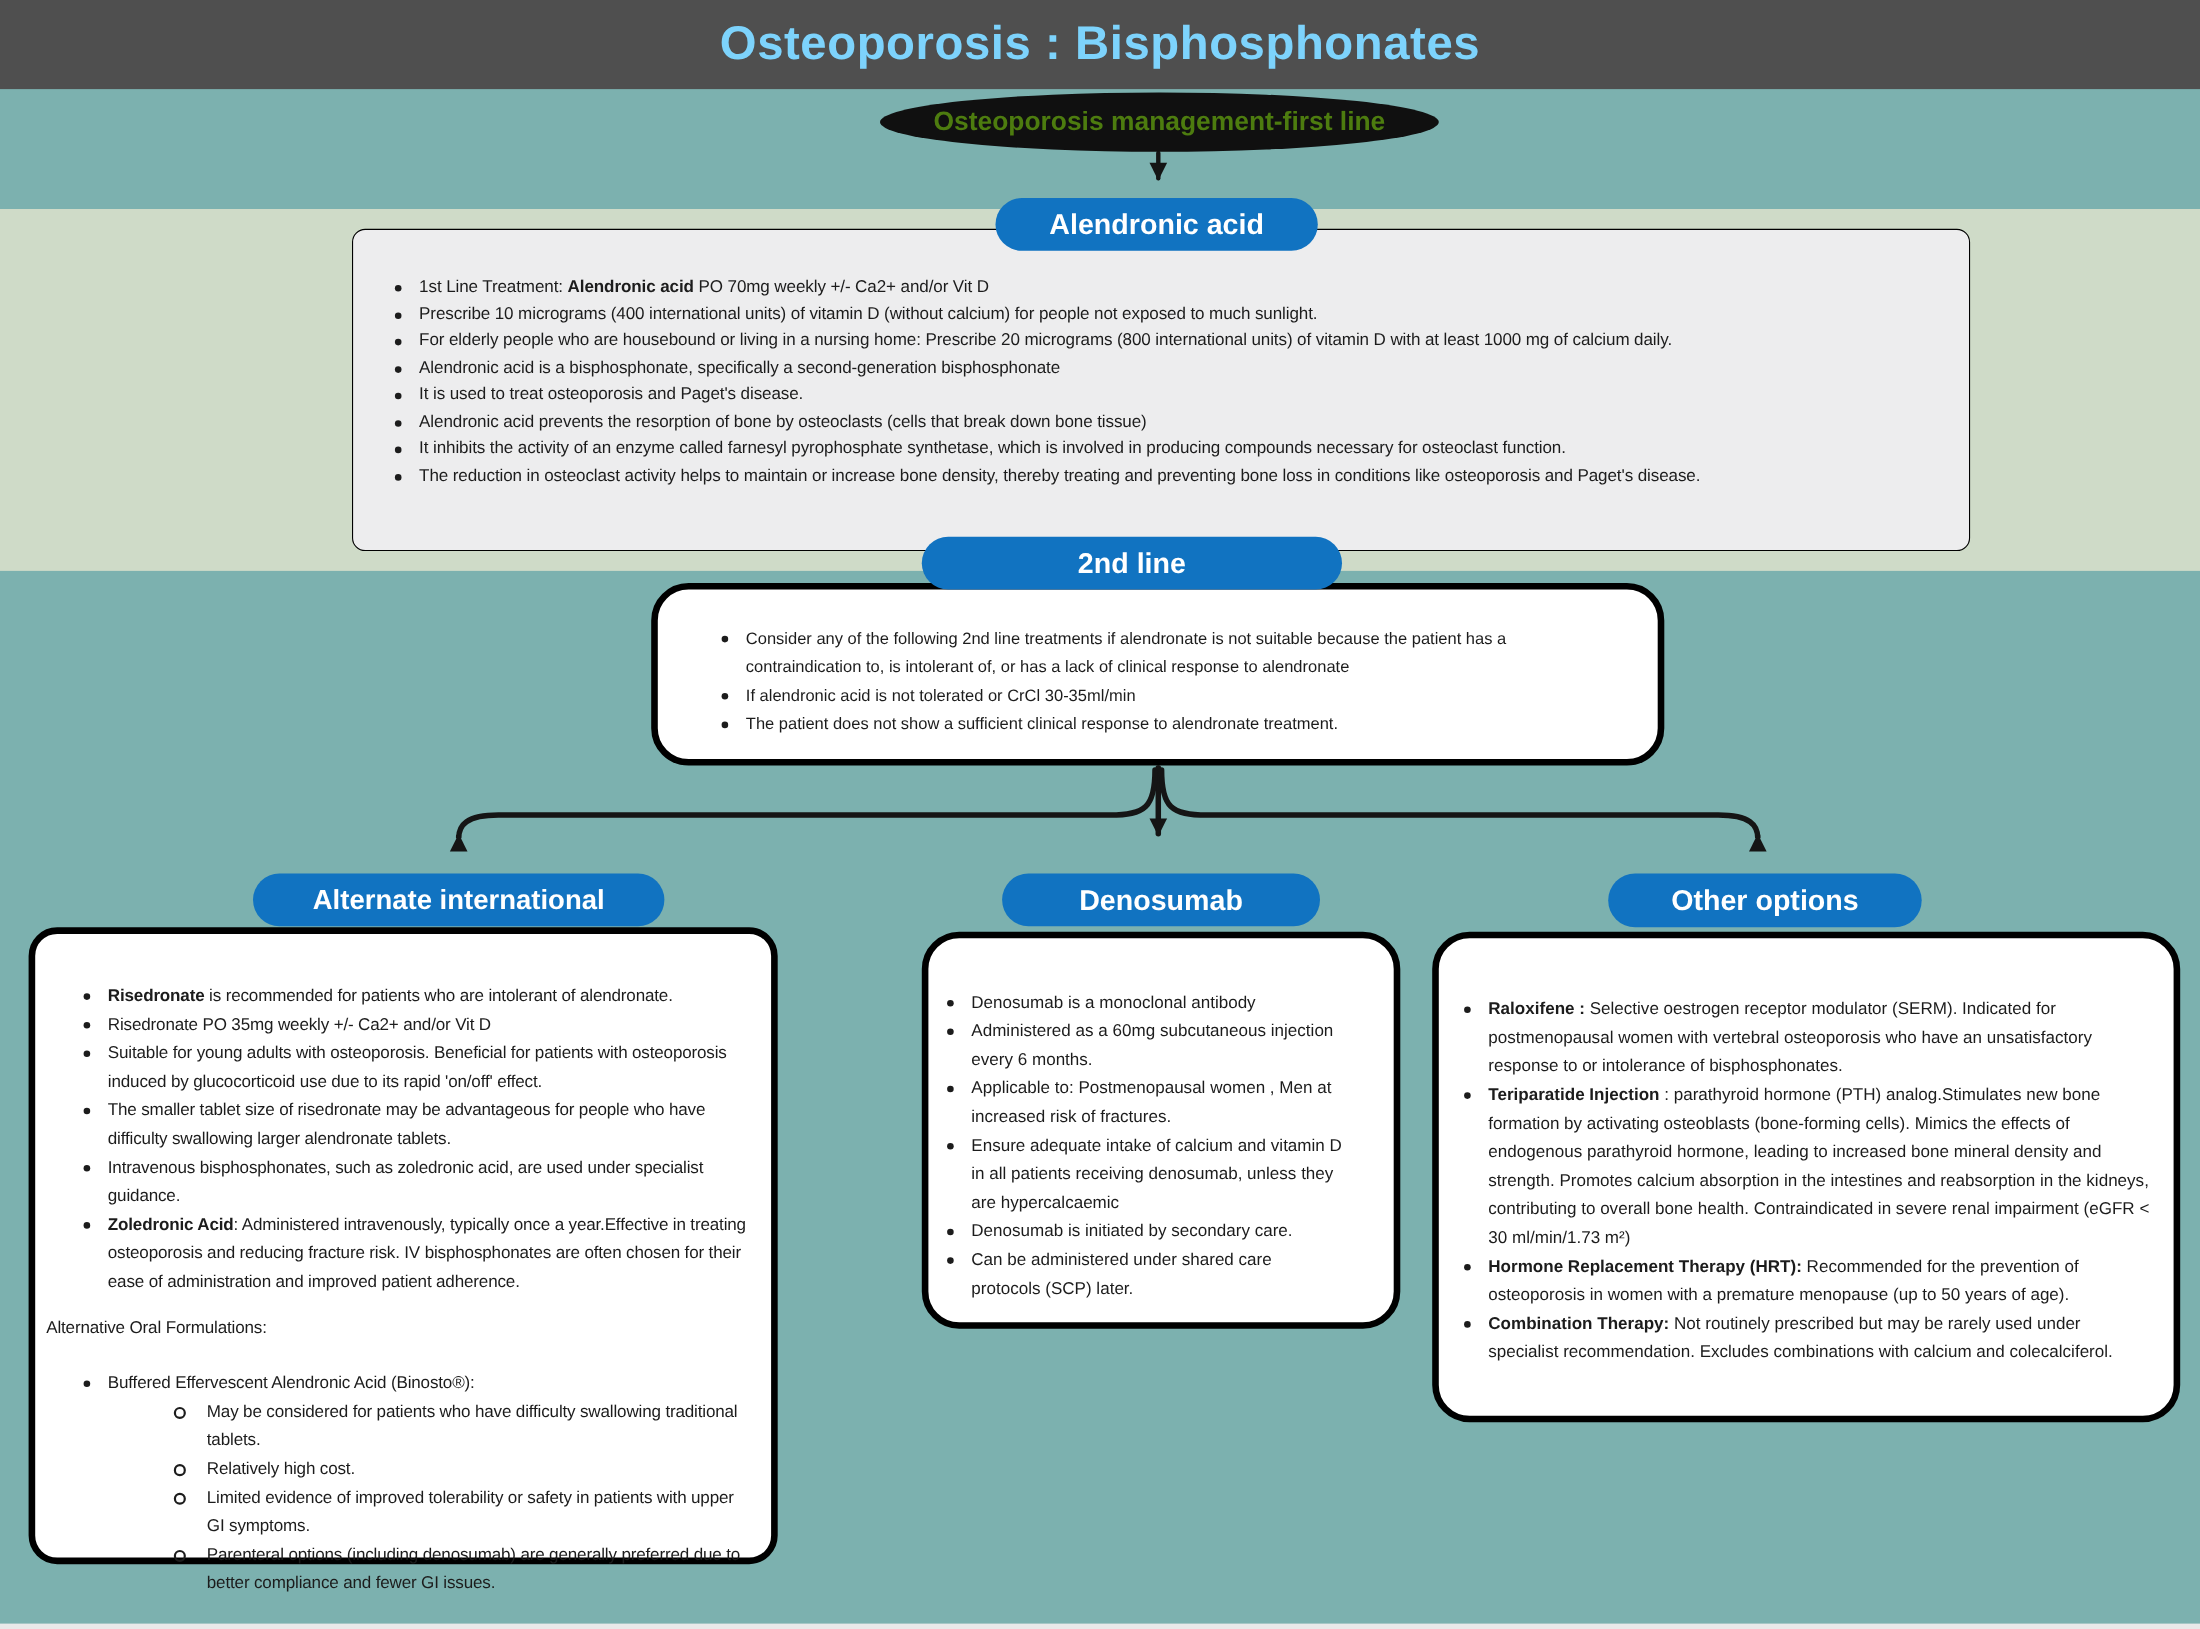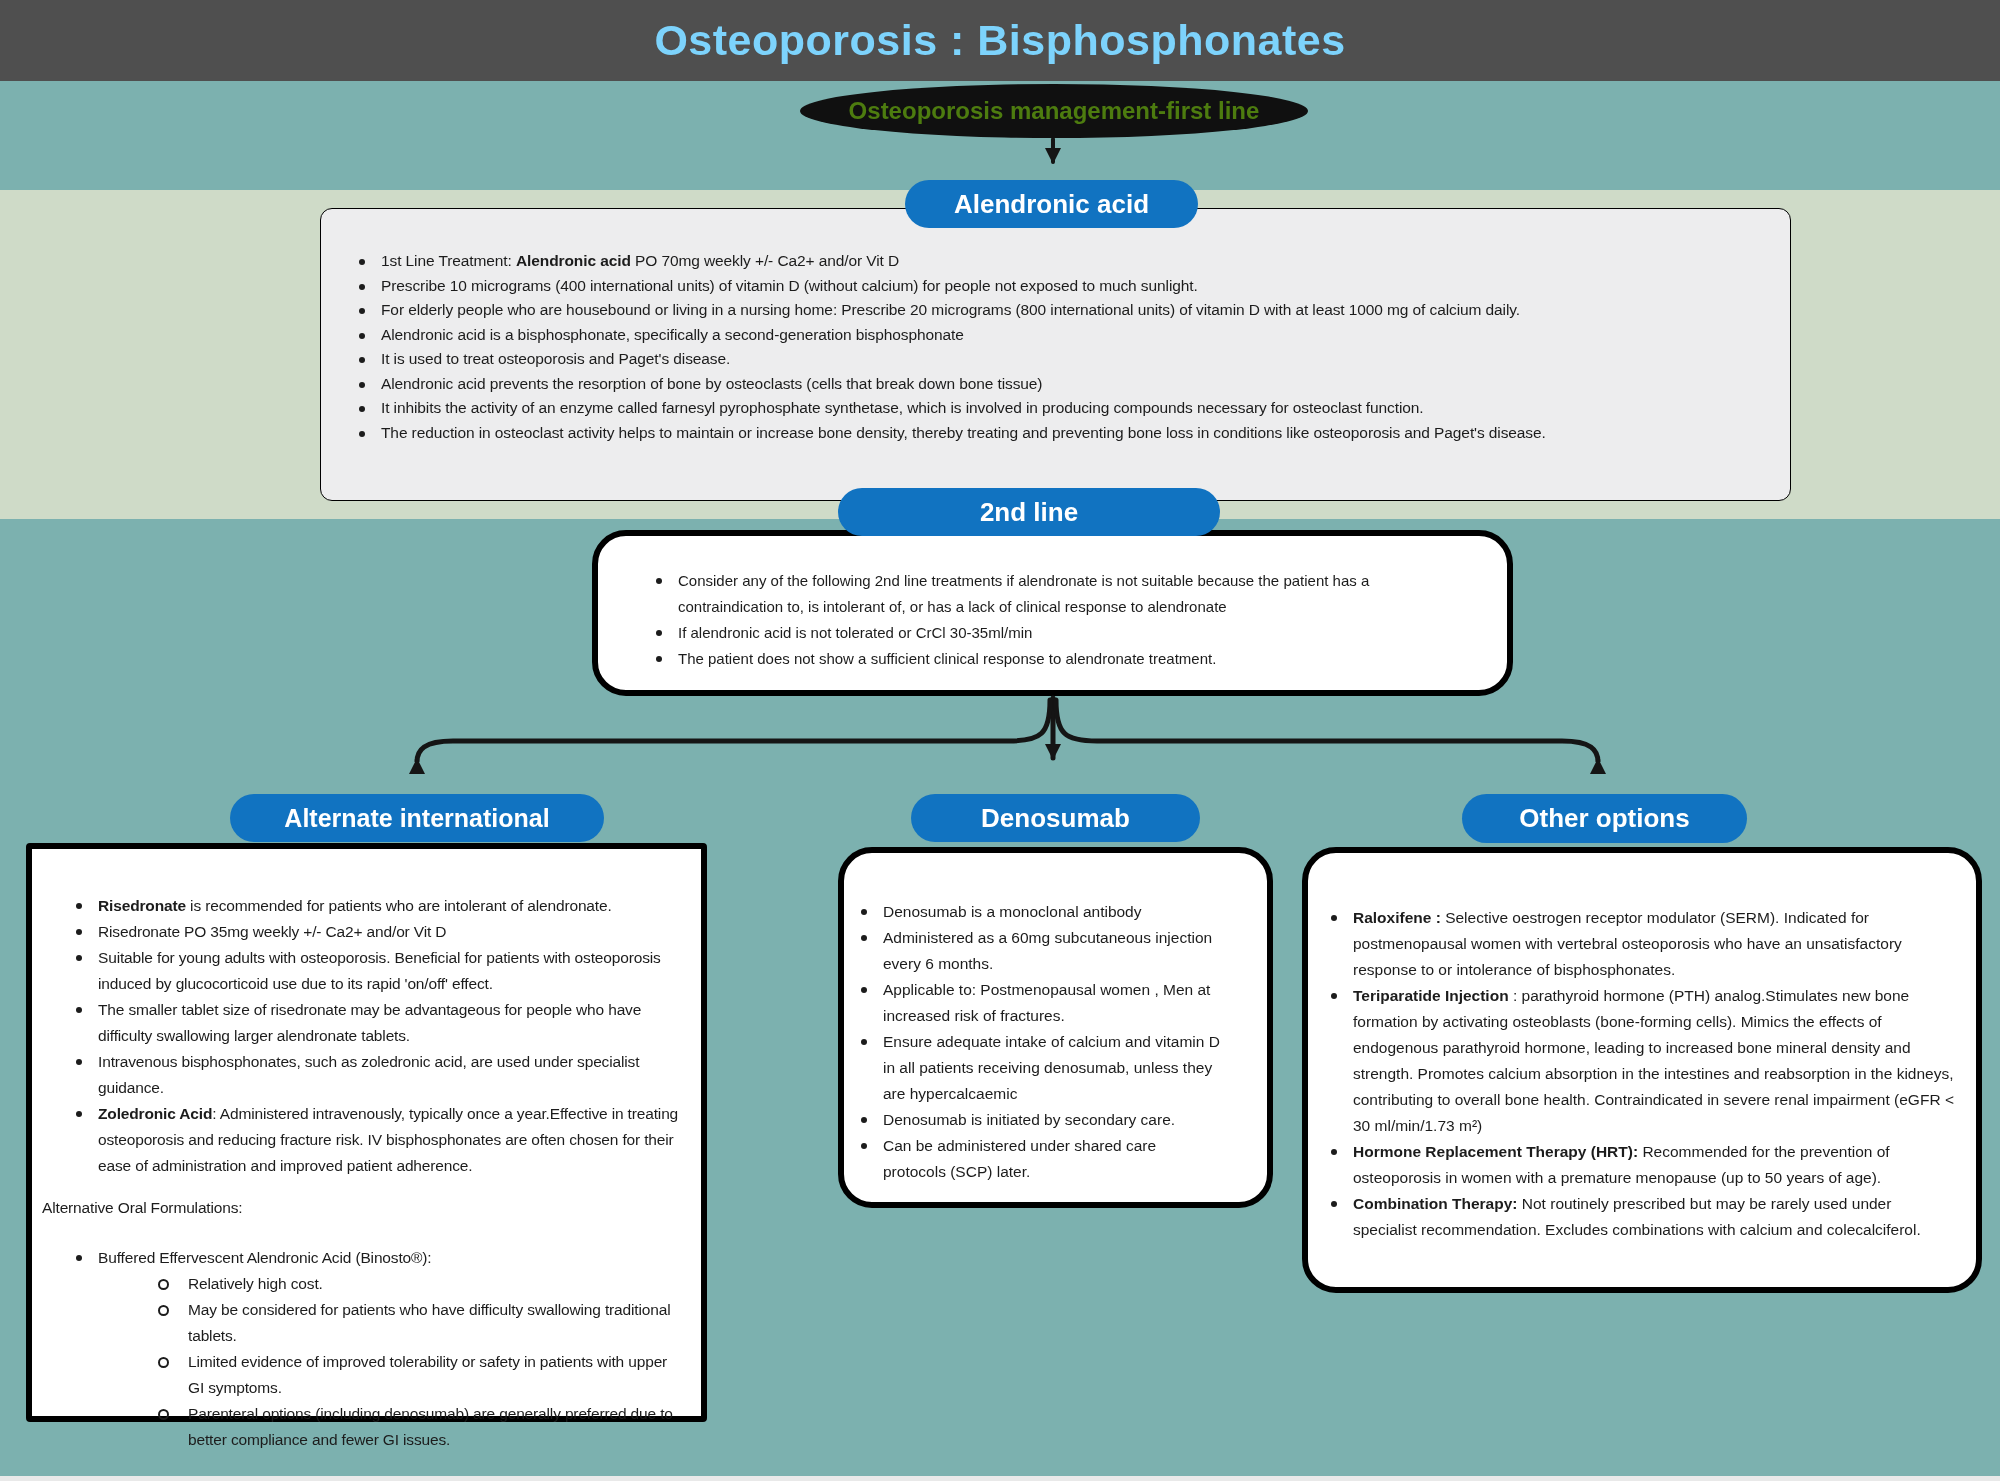--- a/index.html
+++ b/index.html
@@ -25,21 +25,21 @@
   #pill-alendronic{left:905px;top:180px;width:293px;height:48px;}
   #pill-second{left:838px;top:488px;width:382px;height:48px;}
   #pill-alt{left:230px;top:794px;width:374px;height:48px;font-size:25px;}
   #pill-den{left:911px;top:794px;width:289px;height:48px;}
   #pill-other{left:1462px;top:794px;width:285px;height:49px;}
 
   .box{position:absolute;background:#ffffff;border:6px solid #000000;box-sizing:border-box;z-index:2;}
   #box-alendronic{left:320px;top:208px;width:1471px;height:293px;background:#ededee;
     border-radius:12px;border-width:1.5px;}
   #box-second{left:592px;top:530px;width:921px;height:166px;border-radius:34px;}
-  #box-alt{left:26px;top:843px;width:681px;height:579px;border-radius:4px;}
+  #box-alt{left:26px;top:843px;width:681px;height:579px;border-radius:26px;}
   #box-den{left:838px;top:847px;width:435px;height:361px;border-radius:34px;}
   #box-other{left:1302px;top:847px;width:680px;height:446px;border-radius:34px;}
 
   .content{position:relative;}
   #box-alendronic .content{padding:40px 18px 0 60px;font-size:15.5px;line-height:24.5px;letter-spacing:-.1px;}
   #box-second .content{padding:32px 34px 0 80px;font-size:15px;line-height:26px;}
   #box-alt .content{padding:44px 14px 0 66px;font-size:15.5px;line-height:26px;letter-spacing:-.15px;}
   #box-den .content{padding:46px 44px 0 39px;font-size:15.5px;line-height:26px;}
   #box-other .content{padding:52px 20px 0 45px;font-size:15.5px;line-height:26px;}
 
@@ -135,22 +135,22 @@
           <li><span>Suitable for young adults with osteoporosis. Beneficial for patients with osteoporosis induced by glucocorticoid use due to its rapid 'on/off' effect.</span></li>
           <li><span>The smaller tablet size of risedronate may be advantageous for people who have difficulty swallowing larger alendronate tablets.</span></li>
           <li><span>Intravenous bisphosphonates, such as zoledronic acid, are used under specialist guidance.</span></li>
           <li><span class="b">Zoledronic Acid</span><span>: Administered intravenously, typically once a year.Effective in treating osteoporosis and reducing fracture risk. IV bisphosphonates are often chosen for their ease of administration and improved patient adherence.</span></li>
         </ul>
       <div class="note">Alternative Oral Formulations:</div>
       <ul class="blist">
           <li><span>Buffered Effervescent Alendronic Acid (Binosto®):</span></li>
         </ul>
       <ul class="sublist">
+          <li><span>May be considered for patients who have difficulty swallowing traditional tablets.</span></li>
           <li><span>Relatively high cost.</span></li>
-          <li><span>May be considered for patients who have difficulty swallowing traditional tablets.</span></li>
           <li><span>Limited evidence of improved tolerability or safety in patients with upper GI symptoms.</span></li>
           <li><span>Parenteral options (including denosumab) are generally preferred due to better compliance and fewer GI issues.</span></li>
         </ul>
     </div>
   </div>
 
   <div class="box" id="box-den">
     <div class="content">
       <ul class="blist">
           <li><span>Denosumab is a monoclonal antibody</span></li>

